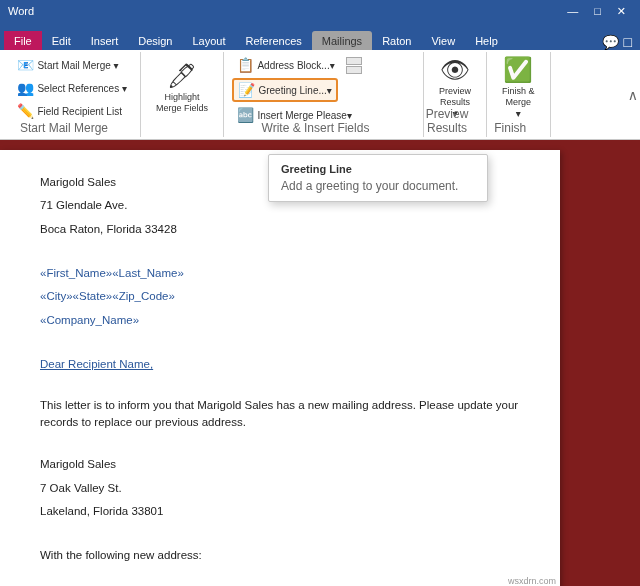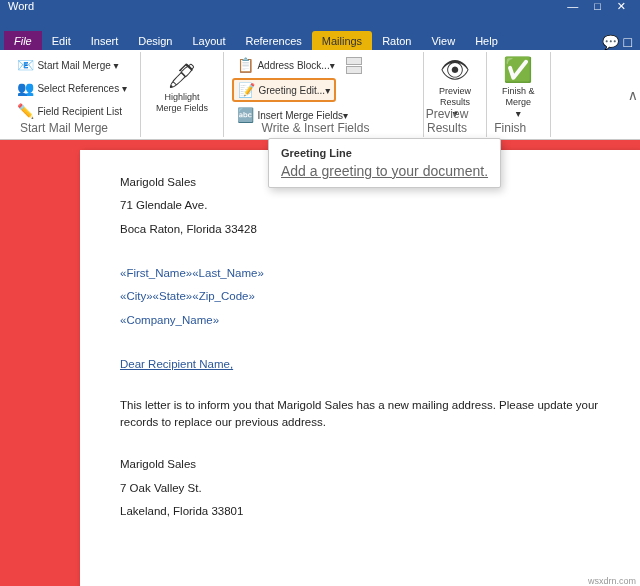--- a/index.html
+++ b/index.html
@@ -4,21 +4,21 @@
   <style>
     * { margin: 0; padding: 0; box-sizing: border-box; }
     body { font-family: 'Segoe UI', Arial, sans-serif; font-size: 12px; background: #f0f0f0; width: 640px; height: 586px; overflow: hidden; }
 
     
     .title-bar {
       background: #2b579a;
       color: white;
       height: 22px;
       display: flex;
-      align-items: flex-start;
+      align-items: center;
       padding: 0 8px;
       font-size: 11px;
       justify-content: space-between;
     }
     .title-bar-controls { display: flex; gap: 4px; }
     .title-bar-btn { color: white; font-size: 11px; padding: 0 6px; cursor: pointer; }
 
     
     .ribbon-tabs {
       background: #2b579a;
@@ -29,28 +29,27 @@
     }
     .ribbon-tab {
       color: white;
       font-size: 11px;
       padding: 4px 10px 3px;
       cursor: pointer;
       border-radius: 3px 3px 0 0;
       position: relative;
     }
     .ribbon-tab.active {
-      background: #eab308;
+      background: #a3a3a3;
       color: #333;
     }
     .ribbon-tab.file-tab {
-      background: #701a75;
+      background: #be185d;
       color: white;
       border-radius: 0;
-      font-style: italic;
     }
 
     
     .ribbon {
       background: #fff;
       border-bottom: 1px solid #c8c8c8;
       display: flex;
       align-items: stretch;
       padding: 2px 4px;
       height: 90px;
@@ -134,60 +133,59 @@
 
     .field-btn-row {
       display: flex;
       align-items: center;
       gap: 2px;
     }
 
     
     .dropdown-menu {
       position: absolute;
-      top: 88px;
+      top: 104px;
       left: 268px;
       background: white;
       border: 1px solid #c8c8c8;
       border-radius: 2px;
       padding: 8px 12px;
       z-index: 100;
       box-shadow: 2px 3px 8px rgba(0,0,0,0.2);
       min-width: 220px;
     }
     .dropdown-menu-title {
       font-size: 11px;
       font-weight: bold;
       color: #333;
       margin-bottom: 4px;
     }
     .dropdown-menu-desc {
-      font-size: 14px;
+      font-size: 12px;
       color: #666;
-      text-decoration: underline;
     }
 
     
     .ribbon-collapse {
       position: absolute;
       right: 2px;
       top: 50%;
       transform: translateY(-50%);
       font-size: 14px;
       color: #666;
       cursor: pointer;
     }
 
     
     .doc-area {
-      background: #ef4444;
+      background: #7f1d1d;
       overflow: hidden;
       height: calc(586px - 22px - 28px - 90px);
       display: flex;
-      justify-content: flex-end;
+      justify-content: flex-start;
       padding: 10px 0;
     }
 
     .doc-page {
       background: white;
       width: 560px;
       min-height: 440px;
       padding: 24px 40px;
       box-shadow: 2px 2px 6px rgba(0,0,0,0.3);
       font-size: 11.5px;
@@ -275,28 +273,28 @@
           <span> ▾</span>
         </div>
         <div style="display:flex; flex-direction:column; gap:1px; margin-left:4px;">
           <div style="width:16px; height:8px; border:1px solid #aaa; background:#e8e8e8; cursor:pointer;"></div>
           <div style="width:16px; height:8px; border:1px solid #aaa; background:#e8e8e8; cursor:pointer;"></div>
         </div>
       </div>
       <div class="field-btn-row">
         <div class="btn-small btn-highlighted">
           <span class="icon">📝</span>
-          <span>Greeting Edit...</span>
+          <span>Greeting Line...</span>
           <span> ▾</span>
         </div>
       </div>
       <div class="field-btn-row">
         <div class="btn-small">
           <span class="icon">🔤</span>
-          <span>Insert Merge Fields</span>
+          <span>Insert Merge Please</span>
           <span> ▾</span>
         </div>
       </div>
     </div>
     <div class="ribbon-group-label">Write &amp; Insert Fields</div>
   </div>
 
   <div class="ribbon-group" style="min-width:60px;">
     <div class="ribbon-group-content">
       <div class="btn-large">
@@ -361,20 +359,21 @@
 
     
     <div class="address-block">
       <p>Marigold Sales</p>
       <p>7 Oak Valley St.</p>
       <p>Lakeland, Florida 33801</p>
     </div>
 
     <br>
 
+    <p class="body-text">With the following new address:</p>
 
     <br>
 
     
     
 
     <br>
 
     
 

